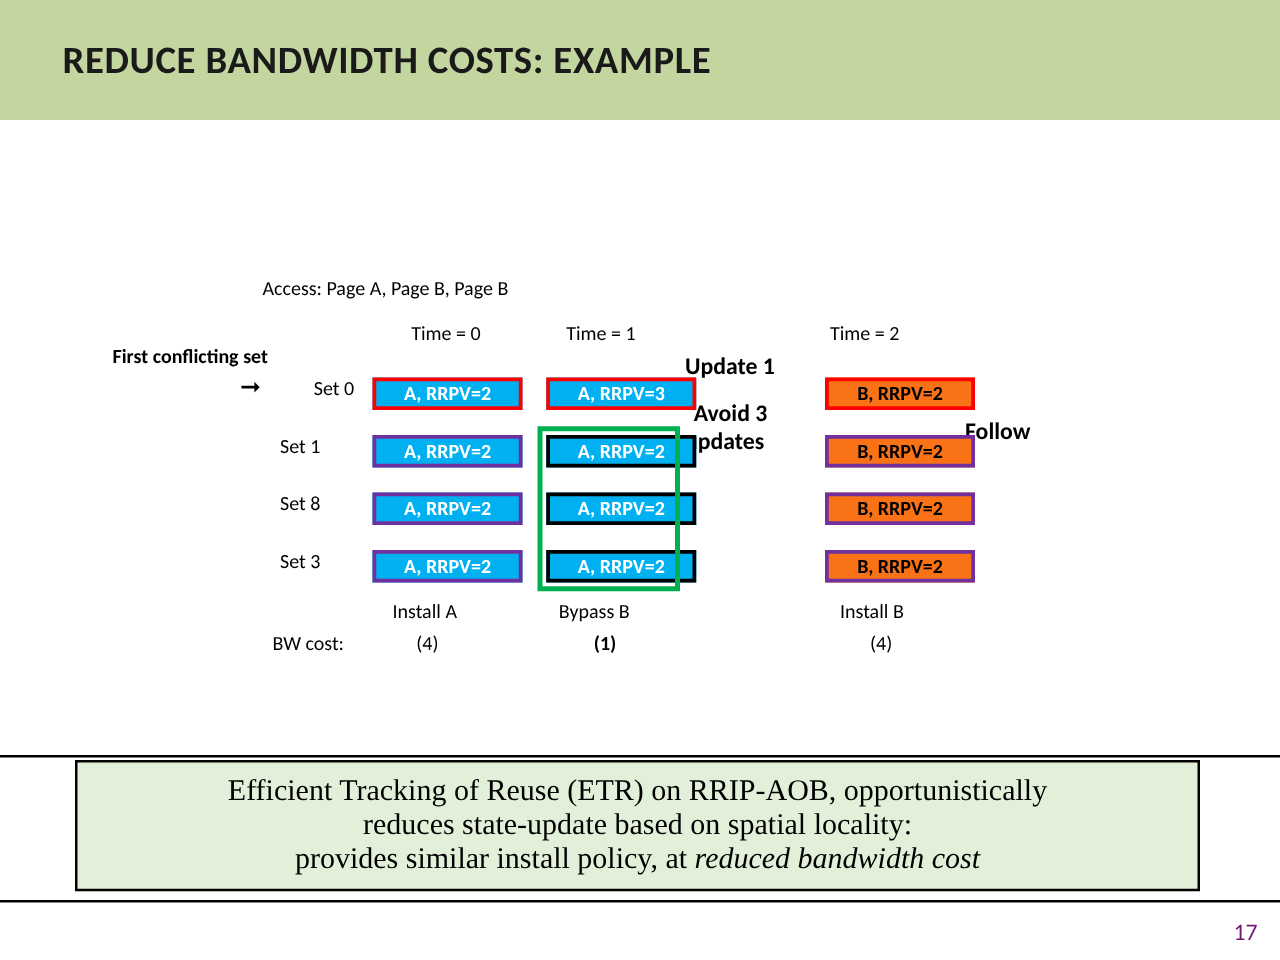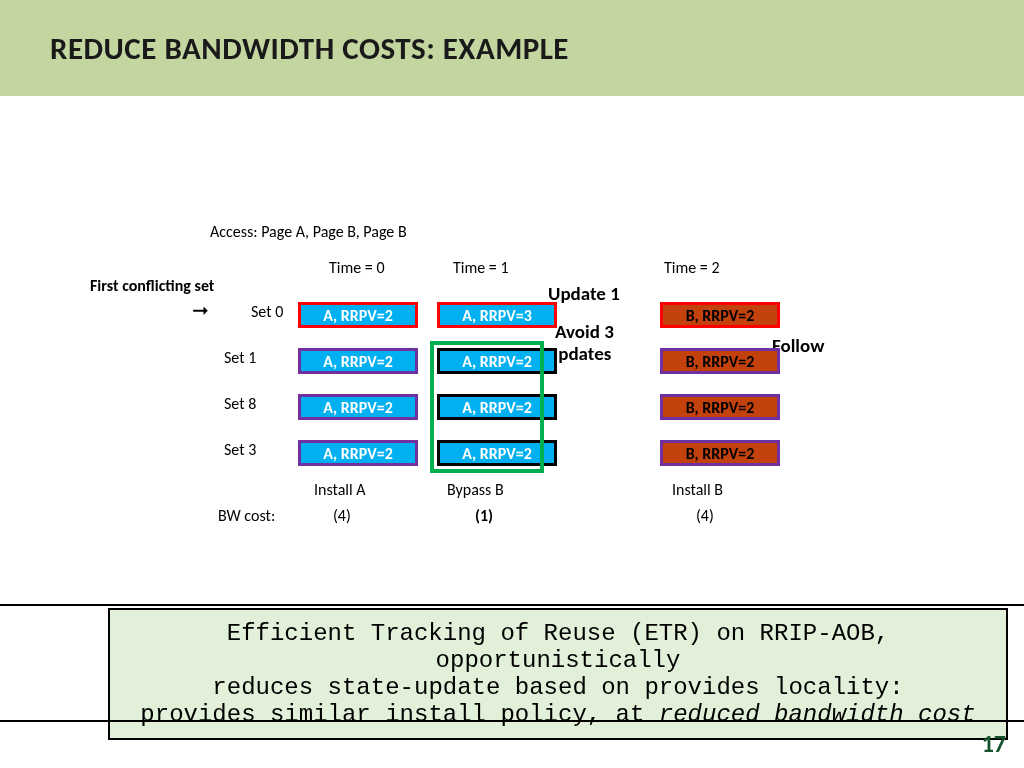--- a/index.html
+++ b/index.html
@@ -45,21 +45,21 @@
     width: 120px;
     height: 26px;
     display: flex;
     align-items: center;
     justify-content: center;
     font-size: 16px;
     font-weight: 700;
     box-sizing: border-box;
   }
   .cell.blue { background:#00b0f0; color:#ffffff; }
-  .cell.yellow { background:#c2410c; color:#000000; }
+  .cell.yellow { background:#f97316; color:#000000; }
   .b-red   { border: 3px solid #ff0000; }
   .b-purple{ border: 3px solid #7030a0; }
   .b-black { border: 3px solid #000000; }
   .green-box {
     position:absolute;
     border:4px solid #00b050;
     box-sizing:border-box;
   }
   .arrow {
     position:absolute;
@@ -69,32 +69,31 @@
   .footer-box {
     position:absolute;
     left: 60px;
     width: 900px;
     top: 608px;
     background:#e2f0d9;
     border:2px solid #000;
     padding:10px 16px;
     box-sizing:border-box;
     text-align:center;
-    font-family: Liberation Mono, monospace;
+    font-family: Liberation Serif, serif;
     font-size:24px;
     color:#000;
-    margin-left:48px;
   }
   .page-num {
     position:absolute;
     right:18px;
     bottom:10px;
-    color:#14532d;
-    font-weight:700;
-    font-size:24px;
+    color:#701a75;
+    font-weight:400;
+    font-size:19px;
   }
   .border-edge {
     position:absolute;
     left:0; width:1024px; height:2px; background:#000;
   }
 </style>
 </head>
 <body>
 
 <div class="header-band">
@@ -142,21 +141,21 @@
   <div class="txt" style="left:447px; top:480px;">Bypass B</div>
   <div class="txt" style="left:672px; top:480px;">Install B</div>
 
   <div class="txt" style="left:218px; top:506px;">BW cost:</div>
   <div class="txt" style="left:333px; top:506px;">(4)</div>
   <div class="txt bold" style="left:475px; top:506px;">(1)</div>
   <div class="txt" style="left:696px; top:506px;">(4)</div>
 
   <div class="footer-box">
     <span>Efficient Tracking of Reuse (ETR) on RRIP-AOB, opportunistically</span><br>
-    <span>reduces state-update based on provides locality:</span><br>
+    <span>reduces state-update based on spatial locality:</span><br>
     <span>provides similar install policy, at </span><span class="italic">reduced bandwidth cost</span>
   </div>
 
   <div class="border-edge" style="top:604px;"></div>
   <div class="border-edge" style="top:720px;"></div>
 
   <div class="page-num">17</div>
 </div>
 
 </body></html>

